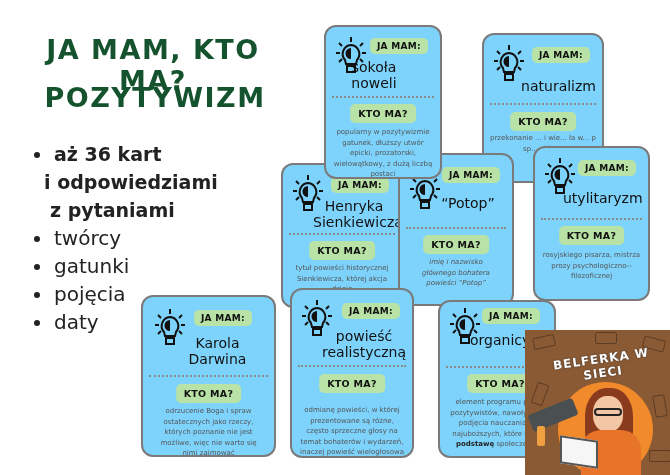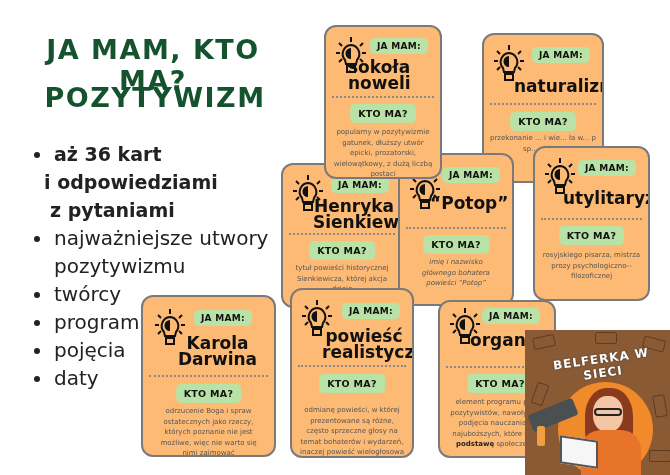--- a/index.html
+++ b/index.html
@@ -15,32 +15,32 @@
   .title.l1 { top: 34px; left: 18px; width: 270px; }
   .title.l2 { top: 82px; left: 40px; width: 230px; }
 
   .bullets { position: absolute; left: 34px; top: 140px; width: 240px; }
   .bullet { position: relative; font-family: "DejaVu Sans", sans-serif; font-size: 20px; line-height: 28px; color: #222; padding-left: 20px; }
   .bullet .dot { position: absolute; left: 0; top: 12px; width: 6px; height: 6px; border-radius: 50%; background: #222; }
   .bullet.bold { font-weight: bold; font-size: 19px; line-height: 28px; }
   .bullet .cont { display: block; }
 
   .card {
-    position: absolute; background: #fdba74; border: 2.5px solid #7a7a7a; border-radius: 12px;
+    position: absolute; background: #7dd3fc; border: 2.5px solid #7a7a7a; border-radius: 12px;
     overflow: hidden;
   }
   .card .icon { position: absolute; left: 10px; top: 10px; width: 30px; height: 36px; }
   .card .jamam {
     position: absolute; top: 12px; right: 12px; background: #b9e3a6; border-radius: 5px;
     font-family: "DejaVu Sans", sans-serif; font-weight: 900; font-size: 9px; letter-spacing: .3px;
     padding: 3px 7px; color: #111;
   }
   .card .answer {
     position: absolute; left: 30px; right: 6px; text-align: center;
-    font-family: "DejaVu Sans", sans-serif; font-weight: bold; font-size: 17px; line-height: 16px; color: #111;
+    font-family: "DejaVu Sans", sans-serif; font-weight: normal; font-size: 14px; line-height: 16px; color: #111;
   }
   .card .sep { position: absolute; left: 6px; right: 6px; border-top: 2px dotted #8a8a8a; }
   .card .ktoma {
     position: absolute; left: 50%; transform: translateX(-50%);
     background: #b9e3a6; border-radius: 5px; font-family: "DejaVu Sans", sans-serif;
     font-weight: 900; font-size: 9.5px; letter-spacing: .3px; padding: 4px 8px; color: #111; white-space: nowrap;
   }
   .card .question {
     position: absolute; left: 6px; right: 6px; text-align: center;
     font-family: "DejaVu Sans", sans-serif; font-size: 7px; line-height: 10.5px; color: #555;
@@ -74,30 +74,25 @@
 
 <div class="bullets">
   <div class="bullet bold">
     <span class="dot"></span>
     <span>aż 36 kart</span>
     <span class="cont" style="margin-left:-10px">i odpowiedziami</span>
     <span class="cont" style="margin-left:-4px">z pytaniami</span>
   </div>
   <div class="bullet">
     <span class="dot"></span>
-    <span>najważniejsze utwory</span>
-    <span class="cont">pozytywizmu</span>
-  </div>
-  <div class="bullet">
-    <span class="dot"></span>
     <span>twórcy</span>
   </div>
   <div class="bullet">
     <span class="dot"></span>
-    <span>programu</span>
+    <span>gatunki</span>
   </div>
   <div class="bullet">
     <span class="dot"></span>
     <span>pojęcia</span>
   </div>
   <div class="bullet">
     <span class="dot"></span>
     <span>daty</span>
   </div>
 </div>

